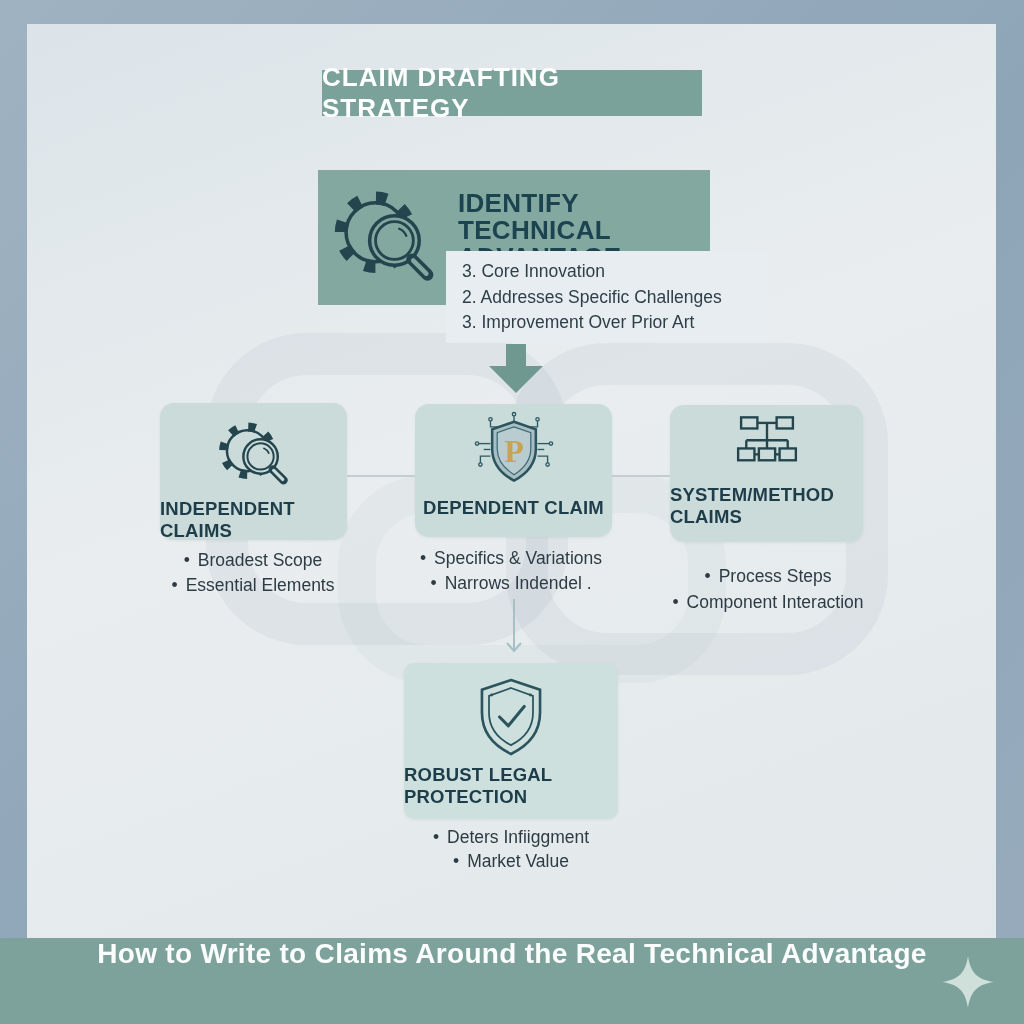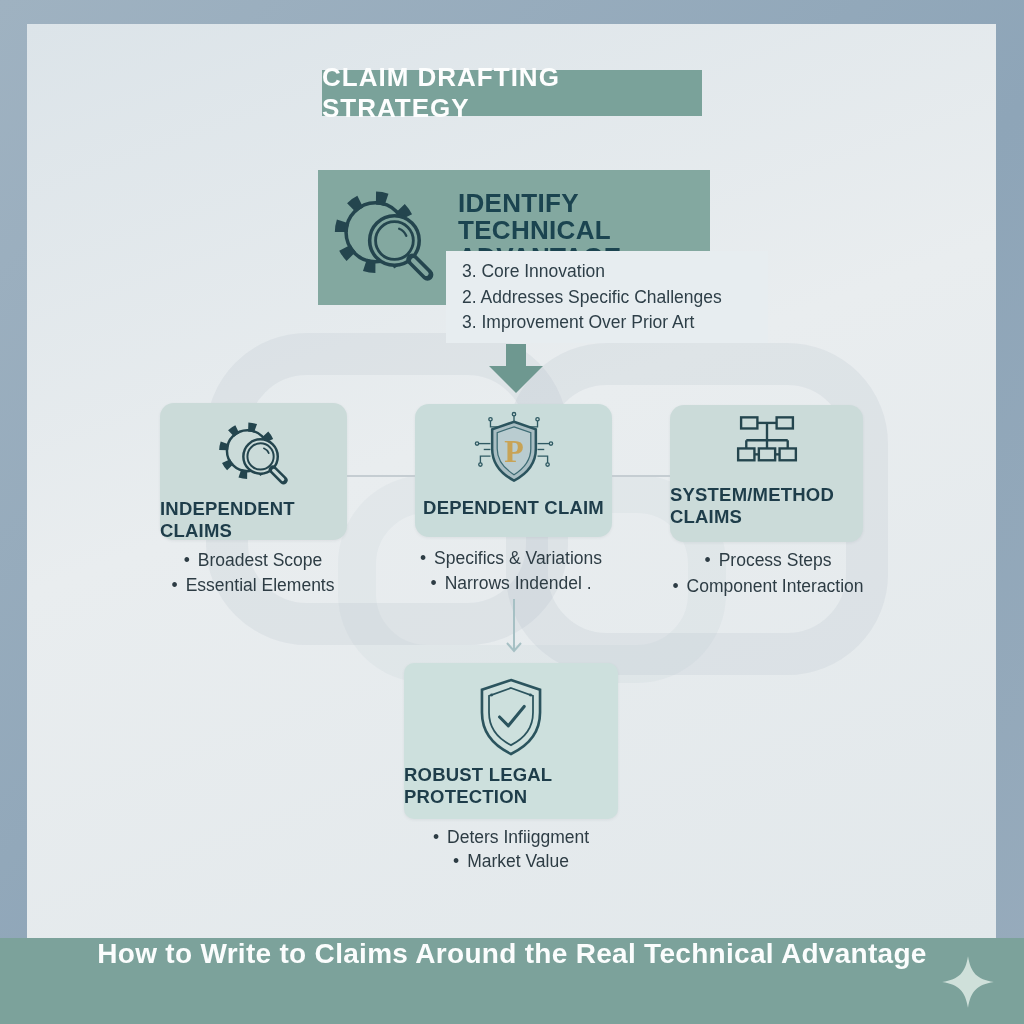--- a/index.html
+++ b/index.html
@@ -50,21 +50,21 @@
     font-weight:bold;font-size:18.5px;line-height:22px;color:#1e3d4a;
     margin-top:3px;letter-spacing:.2px;
   }
   .hline{position:absolute;height:2px;background:#c5cdd2;top:475px;}
   .hline1{left:347px;width:68px;}
   .hline2{left:612px;width:58px;}
   
   .bullets{position:absolute;text-align:center;font-size:17.5px;line-height:25px;color:#2d3c44;}
   .bullets1{left:153px;top:548px;width:200px;}
   .bullets2{left:405px;top:546px;width:212px;}
-  .bullets3{left:660px;top:547px;width:216px;line-height:26px;}
+  .bullets3{left:660px;top:563px;width:216px;line-height:26px;}
   .bullets4{left:404px;top:825px;width:214px;line-height:24px;}
   .bullet::before{content:"•";margin-right:8px;}
   
   .outcome{
     position:absolute;left:404px;top:663px;width:214px;height:156px;
     background:#cde0dd;--icon-bg:#cde0dd;color:#2b545e;border-radius:10px;
     display:flex;flex-direction:column;align-items:center;padding-top:10px;box-sizing:border-box;
     box-shadow:0 1px 3px rgba(60,80,90,.08);
   }
   

